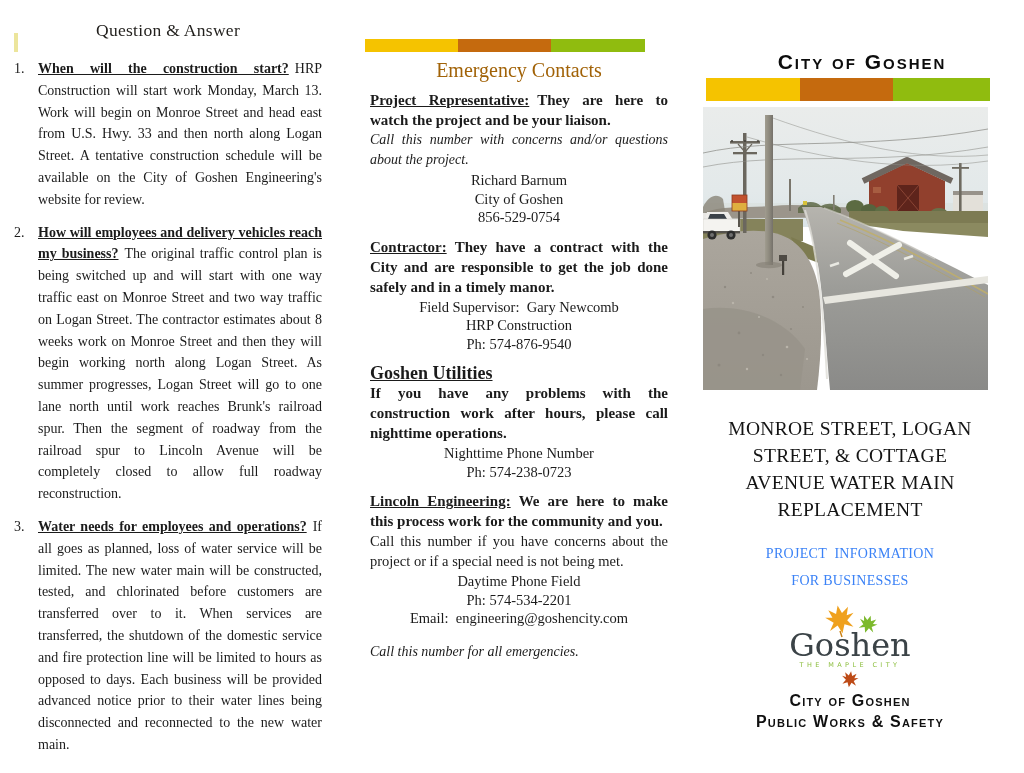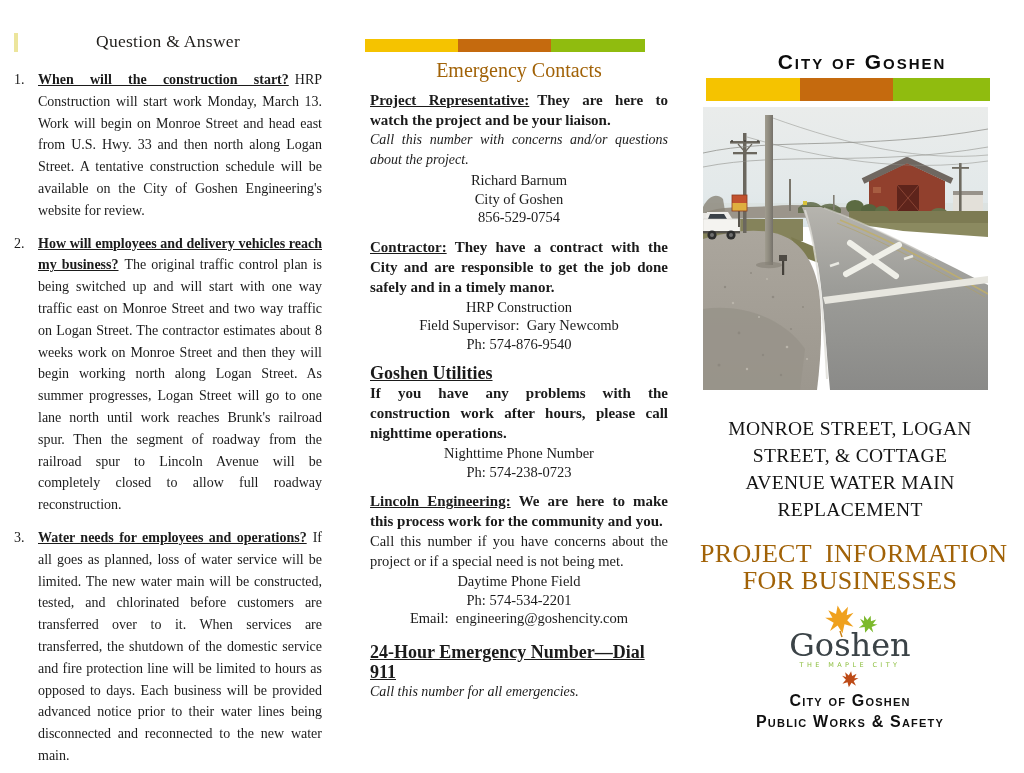--- a/index.html
+++ b/index.html
@@ -3,21 +3,21 @@
 <meta charset="utf-8">
 <style>
   * { margin:0; padding:0; box-sizing:border-box; }
   html,body { width:1024px; height:773px; background:#ffffff; overflow:hidden; }
   body { font-family:"Liberation Serif", serif; color:#1b1b1b; position:relative; }
 
   .page { position:absolute; top:0; left:0; width:1024px; height:773px; background:#fff; }
 
   
   .col-left { position:absolute; left:14px; top:0; width:308px; }
-  .qa-heading { padding-top:31px; text-align:center; font-size:17.5px; letter-spacing:0.3px; color:#211f1c; }
+  .qa-heading { padding-top:20px; text-align:center; font-size:17.5px; letter-spacing:0.3px; color:#211f1c; }
   .left-tick { position:absolute; left:0; top:33px; width:4px; height:19px; background:#ece59c; }
   .qa-list { margin-top:17px; }
   .qa-item { display:flex; margin-bottom:11px; }
   .qa-num { width:24px; flex:0 0 24px; font-size:14px; line-height:21.8px; }
   .qa-body { flex:1; font-size:14px; line-height:21.8px; text-align:justify; }
   .qa-q { font-weight:bold; margin-right:6px;text-decoration:underline; }
 
   
   .col-mid { position:absolute; left:370px; top:0; width:298px; }
   .mid-bar { position:absolute; left:-5px; top:39px; width:280px; height:13px; display:flex; }
@@ -44,21 +44,21 @@
   .right-bar { position:absolute; top:78px; left:6px; width:284px; height:23px; display:flex; }
   .right-bar .seg { height:100%; }
   .rseg-gold { width:94px; }
   .rseg-orange { width:93px; }
   .rseg-green { width:97px; }
   .photo-wrap { position:absolute; top:107px; left:3px; width:285px; height:283px; overflow:hidden; }
   .photo-wrap svg { display:block; width:285px; height:283px; }
   .project-title { position:absolute; top:415px; left:0; width:300px; text-align:center;
     font-size:19.5px; line-height:27px; letter-spacing:0.3px; color:#141414; }
   .project-sub { position:absolute; top:540px; left:0; width:300px; text-align:center;
-    font-size:26px; line-height:27px; letter-spacing:0.3px; color:#a16207; }
+    font-size:14px; line-height:27px; letter-spacing:0.3px; color:#3b82f6; }
   .line { white-space:pre; }
   .logo-wrap { position:absolute; top:604px; left:62px; width:176px; height:86px; }
   .footer-text { position:absolute; top:690px; left:0; width:300px; text-align:center;
     font-family:"Liberation Sans", sans-serif; font-weight:bold; font-variant:small-caps;
     font-size:16px; letter-spacing:1.2px; line-height:21px; color:#101010; }
 </style>
 </head>
 <body>
 
 <div class="page">
@@ -102,22 +102,22 @@
       <div class="clines">
         <div class="cline">Richard Barnum</div>
         <div class="cline">City of Goshen</div>
         <div class="cline">856-529-0754</div>
       </div>
     </div>
 
     <div class="contact-sec">
       <p class="lead"><span class="clabel">Contractor:</span><span>They have a contract with the City and are responsible to get the job done safely and in a timely manor.</span></p>
       <div class="clines">
+        <div class="cline">Field Supervisor:  Gary Newcomb</div>
         <div class="cline">HRP Construction</div>
-        <div class="cline">Field Supervisor:  Gary Newcomb</div>
         <div class="cline">Ph: 574-876-9540</div>
       </div>
     </div>
 
     <div class="contact-sec">
       <p class="clabel-line"><span class="clabel">Goshen Utilities</span></p>
       <p class="lead">If you have any problems with the construction work after hours, please call nighttime operations.</p>
       <div class="clines">
         <div class="cline">Nighttime Phone Number</div>
         <div class="cline">Ph: 574-238-0723</div>
@@ -128,21 +128,20 @@
       <p class="lead"><span class="clabel">Lincoln Engineering:</span><span>We are here to make this process work for the community and you.</span></p>
       <p class="cplain">Call this number if you have concerns about the project or if a special need is not being met.</p>
       <div class="clines">
         <div class="cline">Daytime Phone Field</div>
         <div class="cline">Ph: 574-534-2201</div>
         <div class="cline">Email:  engineering@goshencity.com</div>
       </div>
     </div>
 
     <div class="contact-sec" style="margin-top:14px;">
-      <p class="clabel-line"><span class="clabel">24-Hour Emergency Number—Dial 911</span></p>
       <p class="cnote">Call this number for all emergencies.</p>
     </div>
   </div>
 
   <div class="col-right">
     <div class="city-header">City of Goshen</div>
     <div class="right-bar">
       <div class="seg rseg-gold" style="background: rgb(245, 195, 0);"></div>
       <div class="seg rseg-orange" style="background: rgb(197, 106, 14);"></div>
       <div class="seg rseg-green" style="background: rgb(144, 188, 15);"></div>

